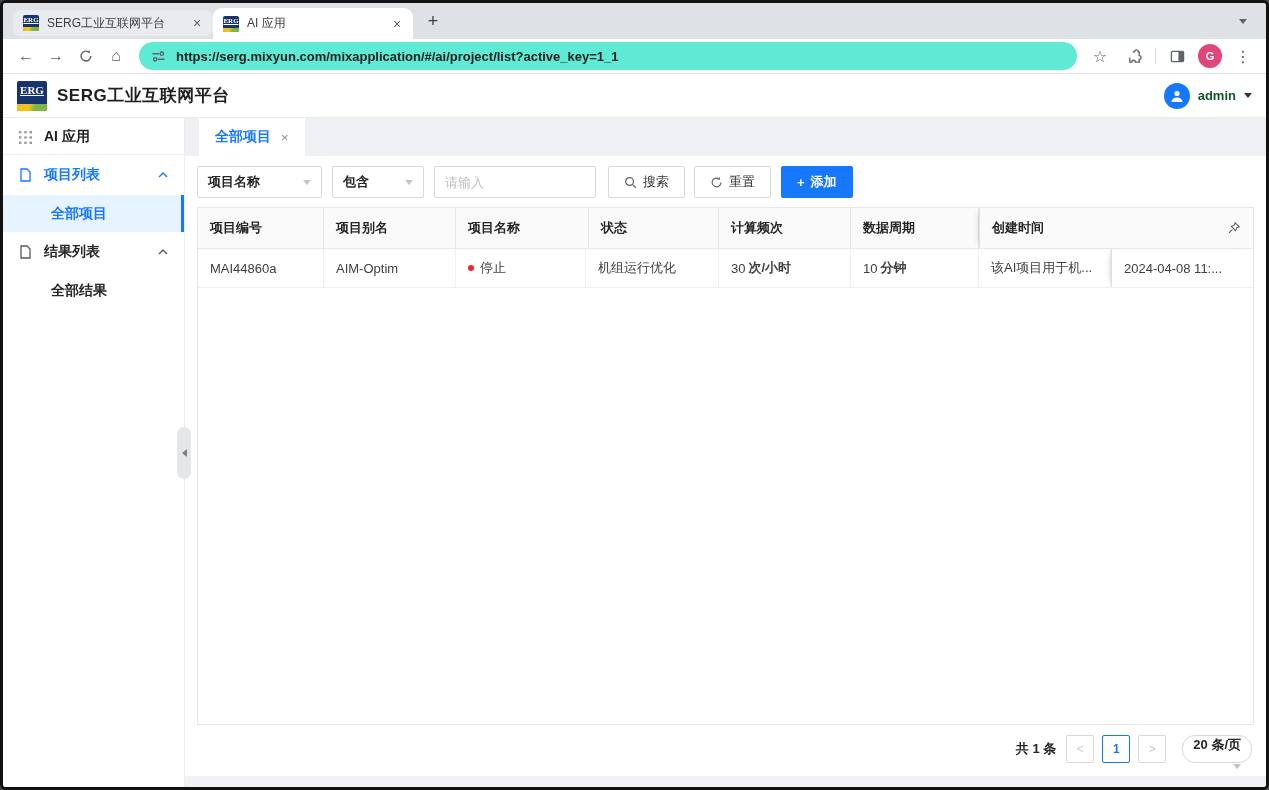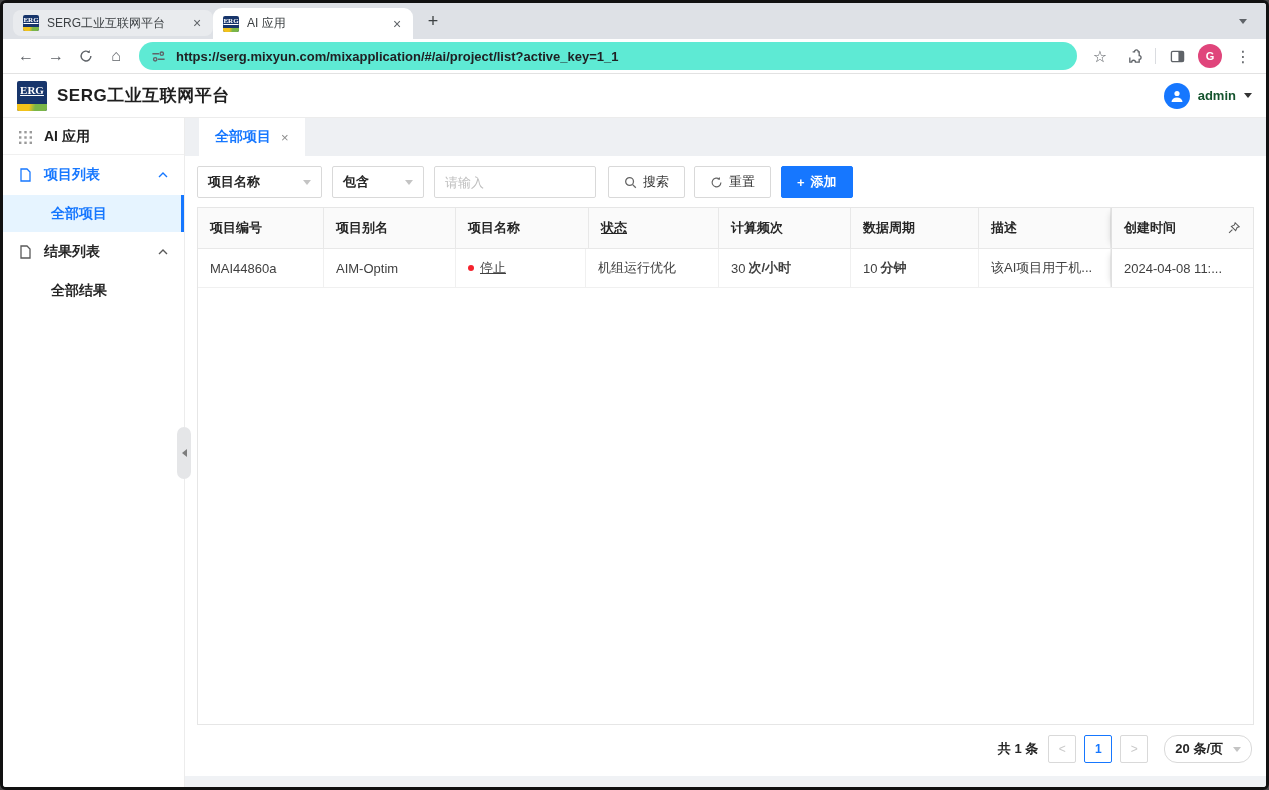--- a/index.html
+++ b/index.html
@@ -110,41 +110,41 @@
 
   
   .table-wrap { flex:1; margin:0 12px; border:1px solid #e6e6e6; display:flex;
                 flex-direction:column; min-height:0; overflow:hidden; }
   .thead { display:flex; background:#fafafa; border-bottom:1px solid #e8e8e8; flex:none; }
   .th { height:40px; display:flex; align-items:center; padding:0 12px; font-size:13px;
         font-weight:bold; color:#262626; border-right:1px solid #e8e8e8; }
   .trow { display:flex; border-bottom:1px solid #f0f0f0; flex:none; background:#fff; }
   .td { height:38px; display:flex; align-items:center; padding:0 12px; font-size:13px;
         color:#404040; border-right:1px solid #f0f0f0; white-space:nowrap; overflow:hidden; }
-  .c1{width:126px;} .c2{width:132px;} .c3{width:133px;} .c4{width:130px;text-decoration:underline;}
+  .c1{width:126px;} .c2{width:132px;} .c3{width:133px;} .c4{width:130px;}
   .c5{width:132px;} .c6{width:128px;} .c7{width:132px;}
   .c8 { flex:1; border-right:none; border-left:1px solid #e0e0e0;
         box-shadow:-6px 0 6px -5px rgba(0,0,0,.12); }
   .th.c8 { justify-content:space-between; }
   .status-dot { width:6px; height:6px; border-radius:50%; background:#f5222d; margin-right:6px;
                 flex:none; }
   .unit-b { font-weight:bold; margin-left:3px; }
   .tbody-empty { flex:1; background:#fff; }
 
   
   .pagination { flex:none; display:flex; align-items:center; justify-content:flex-end; gap:8px;
                 padding:10px 14px 13px; font-size:13px; color:#262626; }
   .pg-total { font-weight:bold; margin-right:2px; }
   .pg-btn { width:28px; height:28px; border:1px solid #d9d9d9; border-radius:2px; background:#fff;
             display:flex; align-items:center; justify-content:center; font-size:12px;
             color:#c9c9c9; }
   .pg-btn.current { border-color:#1677ff; color:#1677ff; font-weight:bold; }
   .pg-size { height:28px; border:1px solid #d9d9d9; border-radius:13px; background:#fff;
              display:flex; align-items:center; gap:10px; padding:0 10px; font-weight:bold;
-             margin-left:8px; }
+             margin-left:8px;flex-direction:column; }
   svg { display:block; }
 </style>
 </head>
 <body>
 
 <div class="screen">
 
   <div class="chrome-tabs">
     <div class="tab inactive">
       <div class="favicon">
@@ -313,21 +313,20 @@
         </div>
 
         <div class="table-wrap">
           <div class="thead">
             <div class="th c1">项目编号</div>
             <div class="th c2">项目别名</div>
             <div class="th c3">项目名称</div>
             <div class="th c4">状态</div>
             <div class="th c5">计算频次</div>
             <div class="th c6">数据周期</div>
-            <div class="th c7">描述</div>
             <div class="th c8">
               <span>创建时间</span>
               <svg width="14" height="14" viewBox="0 0 24 24" fill="none" stroke="#595959" stroke-width="1.8">
                 <path d="M14 3l7 7-3.6 1.2-2.6 5.3-7.3-7.3 5.3-2.6z"></path>
                 <line x1="9.2" y1="14.8" x2="3.5" y2="20.5"></line>
               </svg>
             </div>
           </div>
 
           <div class="trow">

